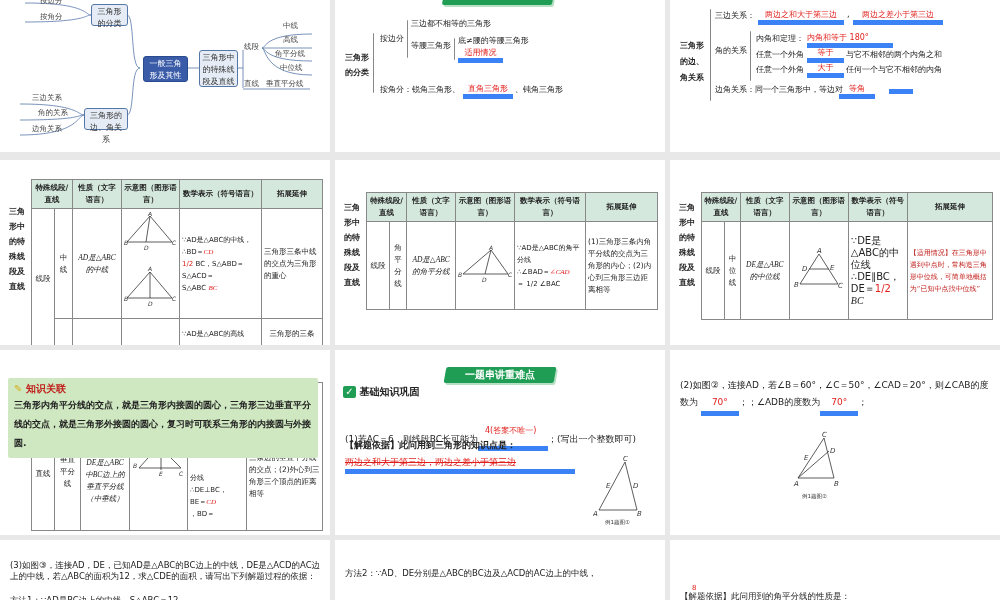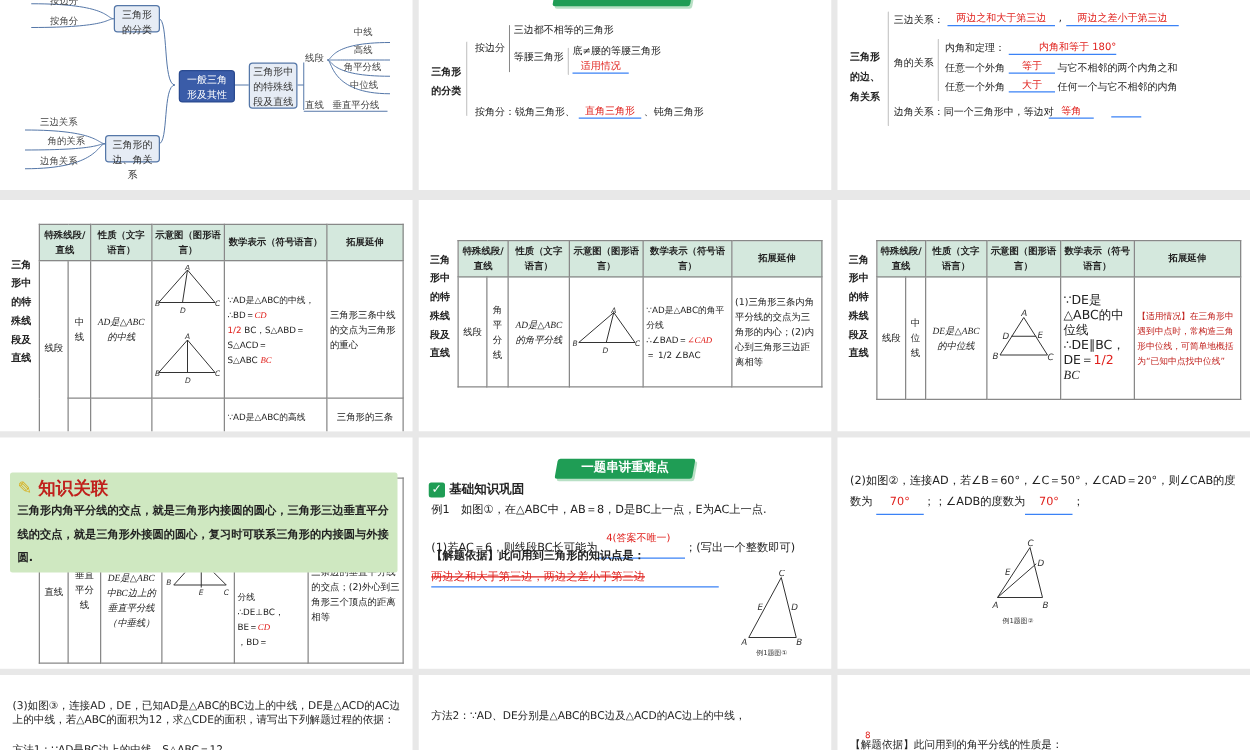--- a/index.html
+++ b/index.html
@@ -1,36 +1,36 @@
 <!DOCTYPE html>
 <html><head>
 <meta charset="utf-8">
 <style>
 *{box-sizing:border-box;margin:0;padding:0}
 body{width:1000px;height:600px;background:#e8e8e8;position:relative;overflow:hidden;font-family:"DejaVu Sans","Liberation Sans",sans-serif;color:#222}
 .panel{position:absolute;background:#fff;overflow:hidden}
 .red{color:#e0201c}
 .it{font-family:"Liberation Serif","DejaVu Serif",serif;font-style:italic}
-.blank{display:inline-block;border-bottom:1px solid #3b82f6;text-align:center;color:#e0201c}
+.blank{display:inline-block;border-bottom:5px solid #3b82f6;text-align:center;color:#e0201c}
 
 .mm-node{position:absolute;background:#e6ecf5;border:1px solid #5577a8;border-radius:3px;font-size:8px;color:#333;text-align:center;line-height:12px;padding:1px 2px}
 .mm-center{background:#3a5ca8;color:#fff;border-color:#2a4a90}
 .mm-leaf{position:absolute;font-size:7.5px;color:#444;white-space:nowrap}
 
 .banner{position:absolute;background:#1f9d55;color:#fff;font-weight:bold;text-align:center;transform:skewX(-10deg);border-radius:2px;box-shadow:2px 2px 0 #b8e0c5}
 .banner span{display:inline-block;transform:skewX(10deg)}
 
 table.st{border-collapse:collapse;font-size:7.5px;position:absolute;background:#fff}
 table.st td,table.st th{border:1px solid #888;text-align:center;vertical-align:middle;padding:1px 2px;line-height:12px}
 table.st th{background:#d4e8dd;font-weight:bold;font-size:7.5px}
 .side{position:absolute;font-size:8px;font-weight:bold;line-height:15px;width:22px}
 .cls-text{position:absolute;font-size:8px;white-space:nowrap}
 .brace{position:absolute;border-left:1px solid #888;border-radius:4px 0 0 4px}
 .callout{position:absolute;left:8px;top:378px;width:310px;height:80px;background:#cfe8c1;border-radius:2px;padding:4px 6px;z-index:5}
-.callout .title{font-size:14px;font-weight:bold;color:#c0201c}
+.callout .title{font-size:10px;font-weight:bold;color:#c0201c}
 .callout .body{font-size:9px;font-weight:bold;line-height:19px;color:#222}
 .txt{position:absolute;font-size:9px;line-height:13px}
 </style>
 </head>
 <body>
 
 <div class="panel" style="left:0;top:0;width:330px;height:152px">
   <svg width="330" height="152" style="position:absolute;left:0;top:0">
     <g fill="none" stroke="#5577a8" stroke-width="0.8">
       <path d="M140 68 C130 68,135 15,127 15"></path>
@@ -87,21 +87,21 @@
 <div class="panel" style="left:670px;top:0;width:330px;height:152px">
   <div class="cls-text" style="left:10px;top:38px;width:28px;white-space:normal;font-weight:bold;line-height:16px">三角形的边、角关系</div>
   <div class="brace" style="left:40px;top:9px;height:92px"></div>
   <div class="cls-text" style="left:45px;top:10px">三边关系：</div>
   <div class="cls-text blank" style="left:88px;top:9px;width:86px">两边之和大于第三边</div>
   <div class="cls-text" style="left:177px;top:10px">,</div>
   <div class="cls-text blank" style="left:183px;top:9px;width:90px">两边之差小于第三边</div>
   <div class="cls-text" style="left:45px;top:45px">角的关系</div>
   <div class="brace" style="left:80px;top:31px;height:50px"></div>
   <div class="cls-text" style="left:86px;top:33px">内角和定理：</div>
-  <div class="cls-text blank" style="left:137px;top:32px;width:86px;text-align:right">内角和等于 180°</div>
+  <div class="cls-text blank" style="left:137px;top:32px;width:86px;text-align:left">内角和等于 180°</div>
   <div class="cls-text" style="left:86px;top:49px">任意一个外角</div>
   <div class="cls-text blank" style="left:137px;top:47px;width:37px">等于</div>
   <div class="cls-text" style="left:176px;top:49px">与它不相邻的两个内角之和</div>
   <div class="cls-text" style="left:86px;top:64px">任意一个外角</div>
   <div class="cls-text blank" style="left:137px;top:62px;width:37px">大于</div>
   <div class="cls-text" style="left:176px;top:64px">任何一个与它不相邻的内角</div>
   <div class="cls-text" style="left:45px;top:84px">边角关系：同一个三角形中，等边对</div>
   <div class="cls-text blank" style="left:169px;top:83px;width:36px">等角</div>
   <div class="cls-text blank" style="left:219px;top:83px;width:24px;height:11px"></div>
 </div>
@@ -263,21 +263,20 @@
     </table>
 </div>
 <div class="callout">
   <div class="title"><span style="color:#d8b020">✎</span> <span>知识关联</span></div>
   <div class="body">三角形内角平分线的交点，就是三角形内接圆的圆心，三角形三边垂直平分线的交点，就是三角形外接圆的圆心，复习时可联系三角形的内接圆与外接圆.</div>
 </div>
 
 <div class="panel" style="left:335px;top:350px;width:330px;height:185px">
   <div class="banner" style="left:110px;top:17px;width:110px;height:16px;font-size:10px;line-height:16px"><span>一题串讲重难点</span></div>
   <div class="txt" style="left:8px;top:35px;font-weight:bold;font-size:10px"><span style="display:inline-block;width:13px;height:12px;background:#1f9d55;color:#fff;font-size:10px;line-height:12px;text-align:center;border-radius:2px">✓</span> <span>基础知识巩固</span></div>
-  <div class="txt" style="left:10px;top:52px;width:305px">例1　如图①，在△ABC中，AB＝8，D是BC上一点，E为AC上一点.</div>
   <div class="txt red" style="left:150px;top:74px;font-size:8px">4(答案不唯一)</div>
   <div class="txt" style="left:10px;top:83px;width:310px"><span>(1)若AC＝6，则线段BC长可能为</span><span class="blank" style="width:70px">&nbsp;</span><span>；(写出一个整数即可)</span></div>
   <div class="txt" style="left:10px;top:89px;font-weight:bold">【解题依据】此问用到三角形的知识点是：</div>
   <div class="txt red blank" style="left:10px;top:106px;width:230px;text-align:left;text-decoration:line-through">两边之和大于第三边，两边之差小于第三边</div>
   <svg width="60" height="70" style="position:absolute;left:258px;top:106px">
       <g stroke="#333" fill="none" stroke-width="0.8">
         <path d="M6 54 L32 6 L44 54 Z"></path>
       </g>
       <g font-size="7" font-style="italic" fill="#333">
         <text x="30" y="5">C</text>

